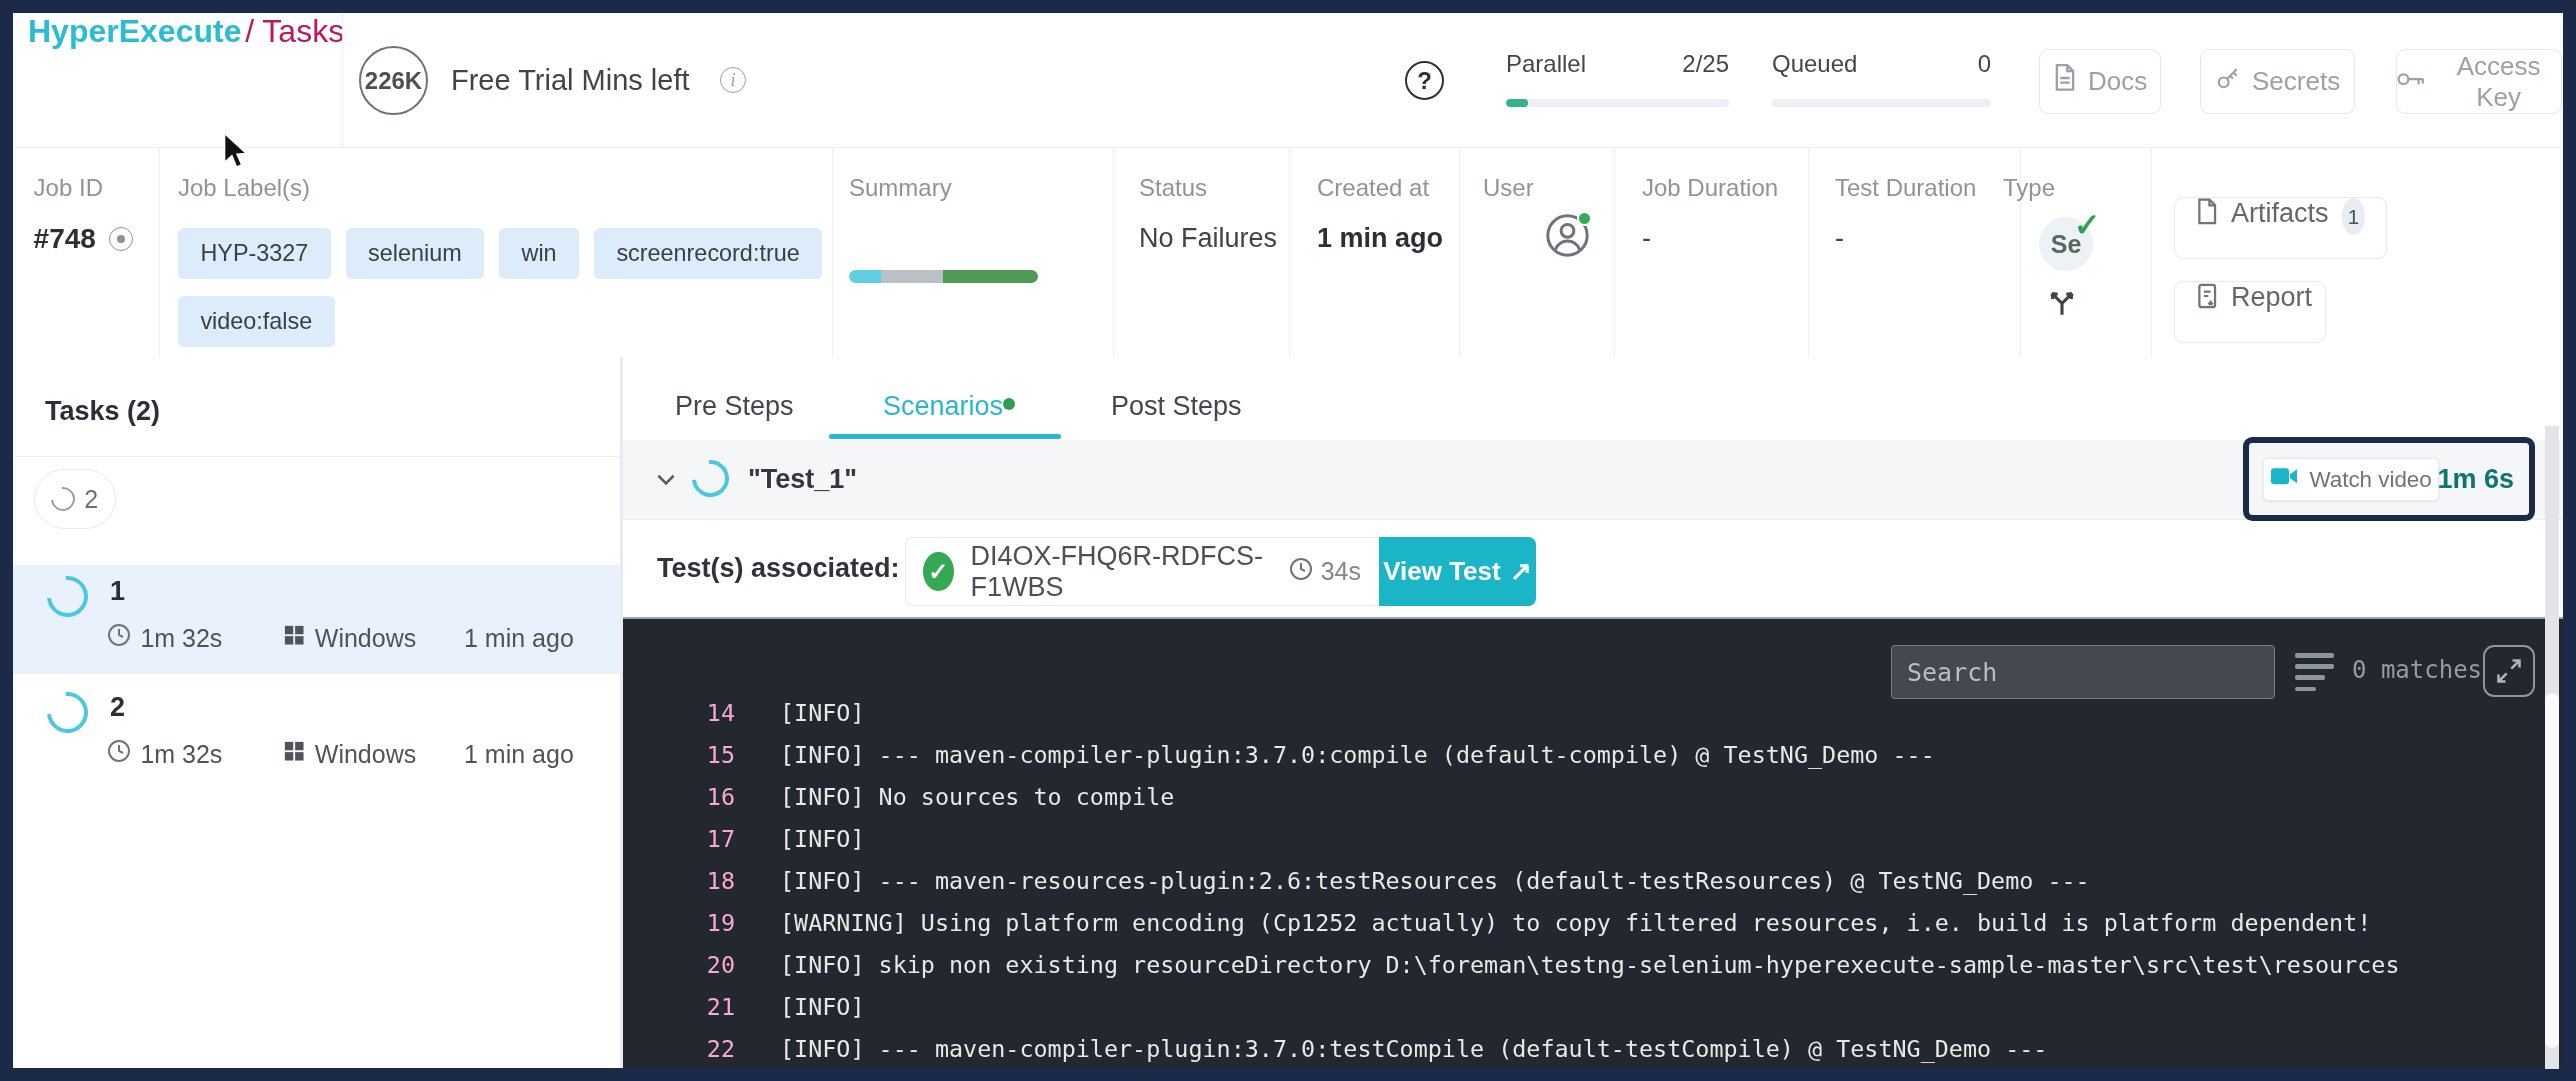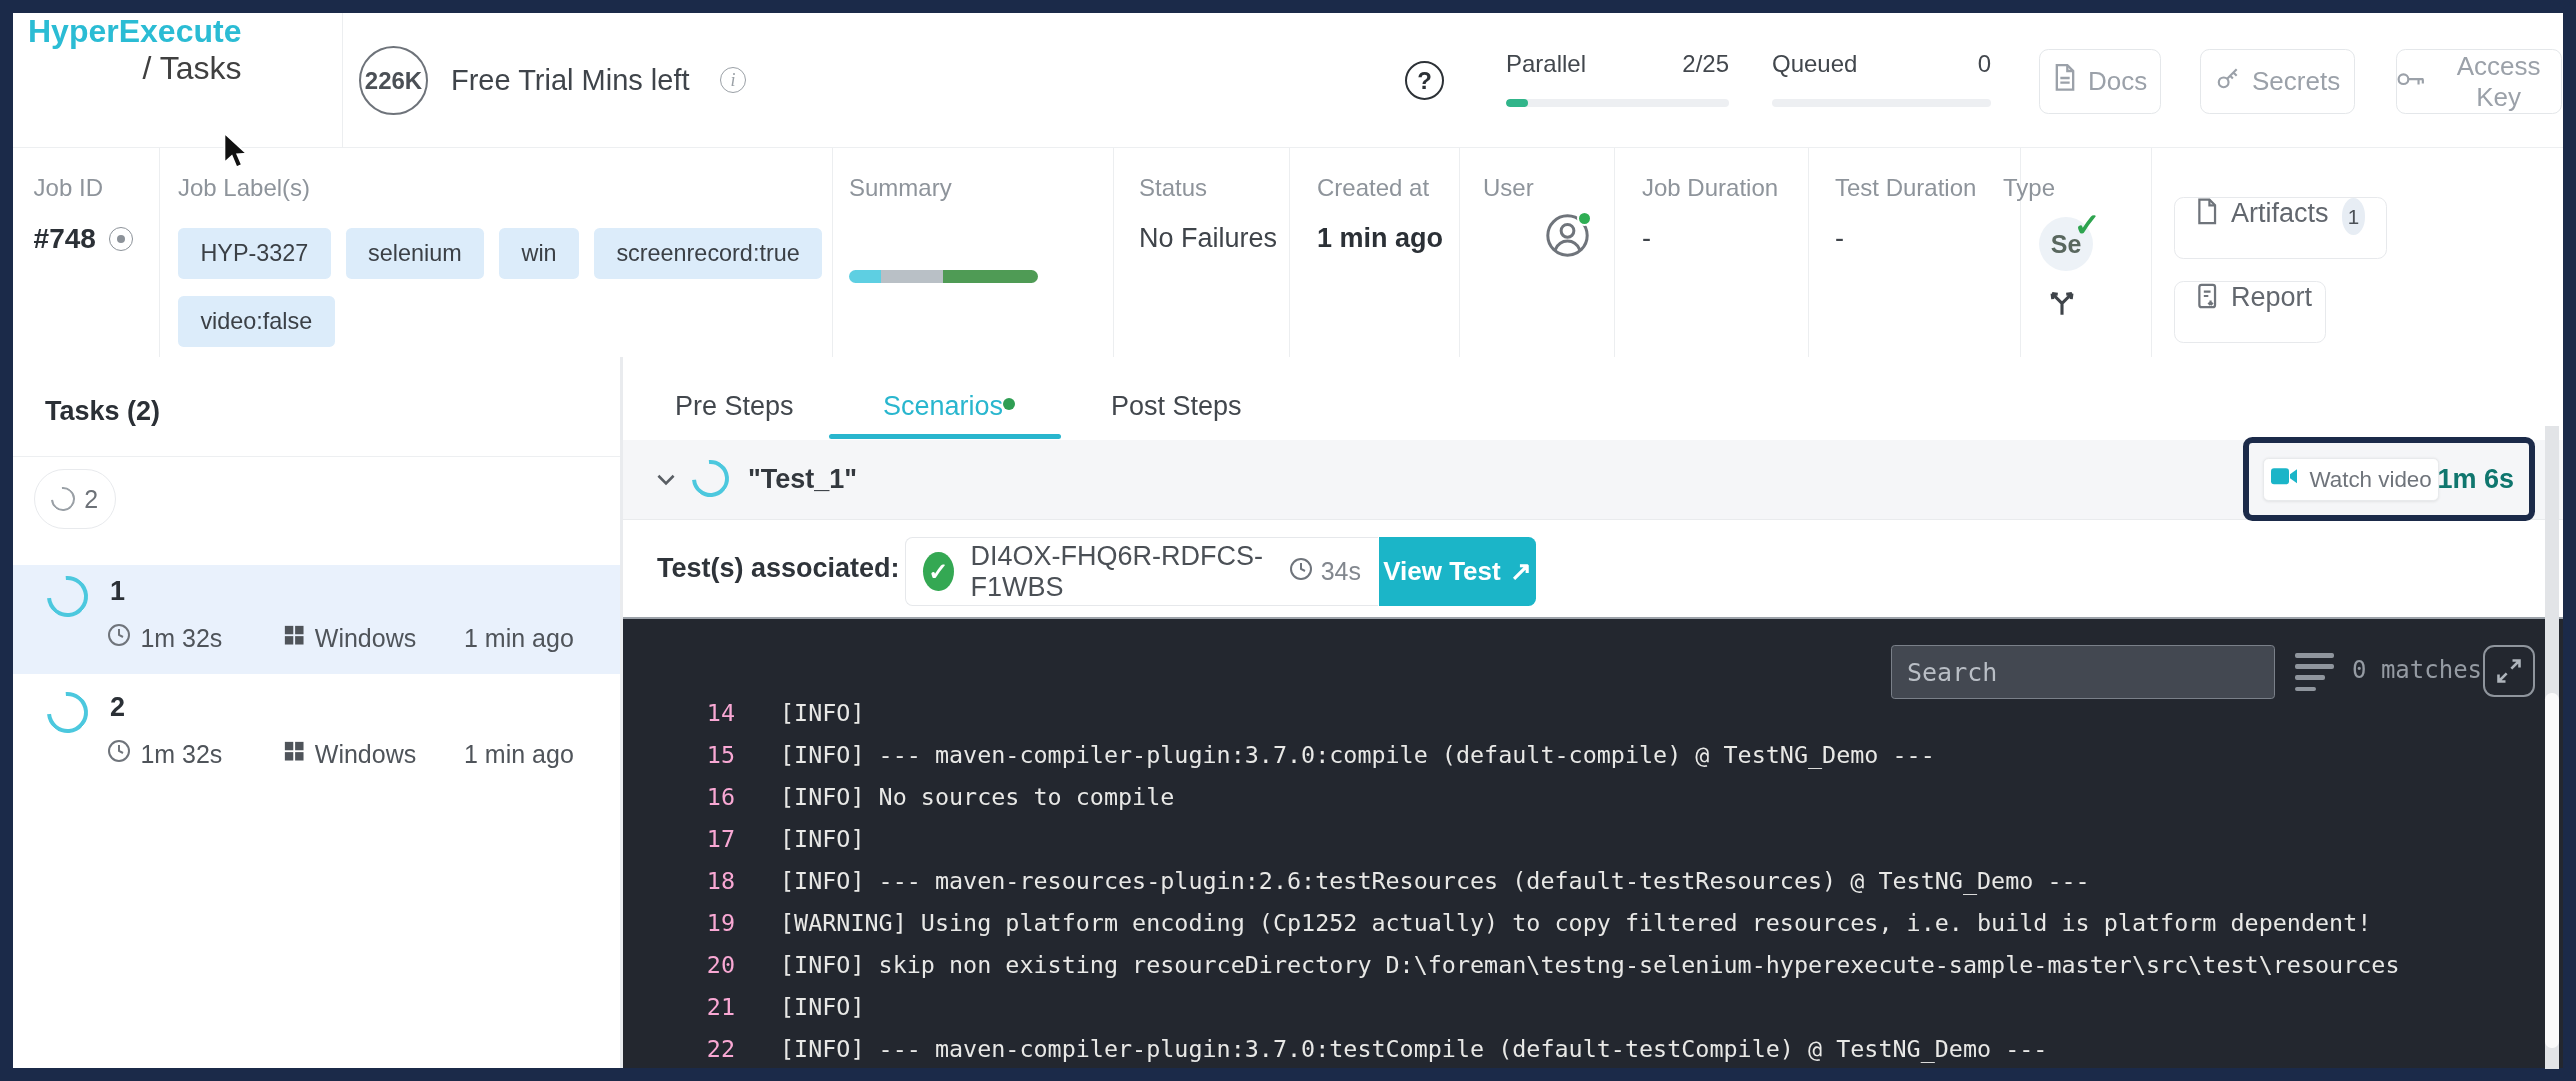--- a/index.html
+++ b/index.html
@@ -1,23 +1,23 @@
 <!DOCTYPE html>
 <html style="font-size:15px"><head>
 <meta charset="utf-8">
 <style>
   * { margin:0; padding:0; box-sizing:border-box; }
   body { background:#10203d; font-family:"Liberation Sans", sans-serif; }
   .screen { position:relative; width:2576px; height:1081px; background:#1B2A49; overflow:hidden; }
 
   
   .topbar { position:absolute; left:13px; top:13px; width:2550px; height:135px; background:#fff; border-bottom:1.9px solid #EDEFF1; }
-  .breadcrumb { position:absolute; left:15px; top:0; height:135px; display:flex; align-items:flex-end; font-size:32px;flex-direction:column; }
+  .breadcrumb { position:absolute; left:15px; top:0; height:135px; display:flex; align-items:flex-start; font-size:32px; }
   .brand { color:#2BBCD4; font-weight:bold; }
-  .crumb-rest { color:#404040; margin-left:3.7px; }
+  .crumb-rest { color:#be185d; margin-left:3.7px; }
   .topbar-divider { position:absolute; left:329px; top:0; height:135px; border-left:1.9px solid #ECEEF0; }
   .trial-badge { position:absolute; left:346px; top:33px; width:69px; height:69px; border:2.8px solid #6E737A; border-radius:50%; display:flex; align-items:center; justify-content:center; font-size:24px; font-weight:600; color:#4B5056; }
   .trial-label { position:absolute; left:438px; top:0; height:135px; display:flex; align-items:center; font-size:29px; color:#3F444A; }
   .info-icon { position:absolute; left:707px; top:54px; width:26px; height:26px; border:1.9px solid #9AA0A6; border-radius:50%; color:#9AA0A6; font-size:18px; display:flex; align-items:center; justify-content:center; font-style:italic; font-family:"Liberation Serif",serif; }
   .help-circle { position:absolute; left:1392px; top:48px; width:39px; height:39px; border:2.8px solid #2C3136; border-radius:50%; color:#2C3136; font-weight:bold; font-size:24px; display:flex; align-items:center; justify-content:center; }
   .meter { position:absolute; top:37px; }
   .meter-parallel { left:1493px; width:223px; }
   .meter-queued { left:1759px; width:219px; }
   .meter-head { display:flex; justify-content:space-between; font-size:24px; color:#42474D; margin-bottom:20.6px; }
   .meter-track { width:100%; height:8.4px; border-radius:4.7px; background:#EDEFF2; overflow:hidden; }

